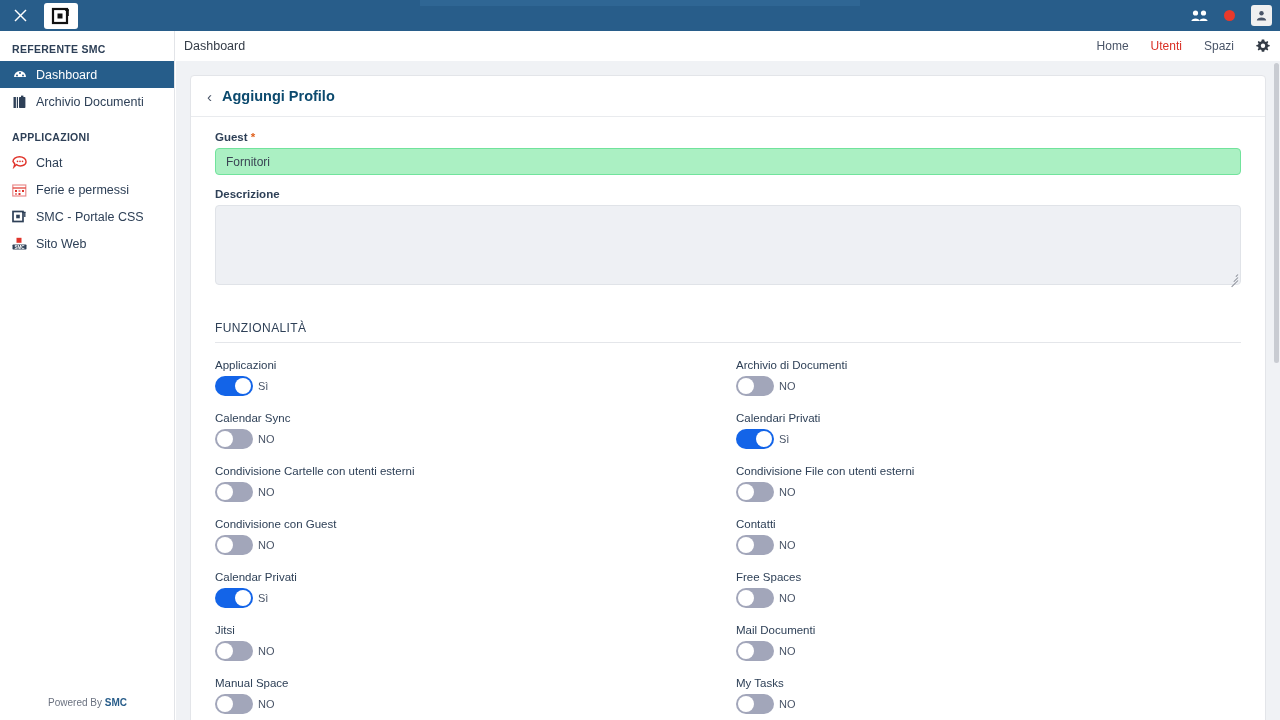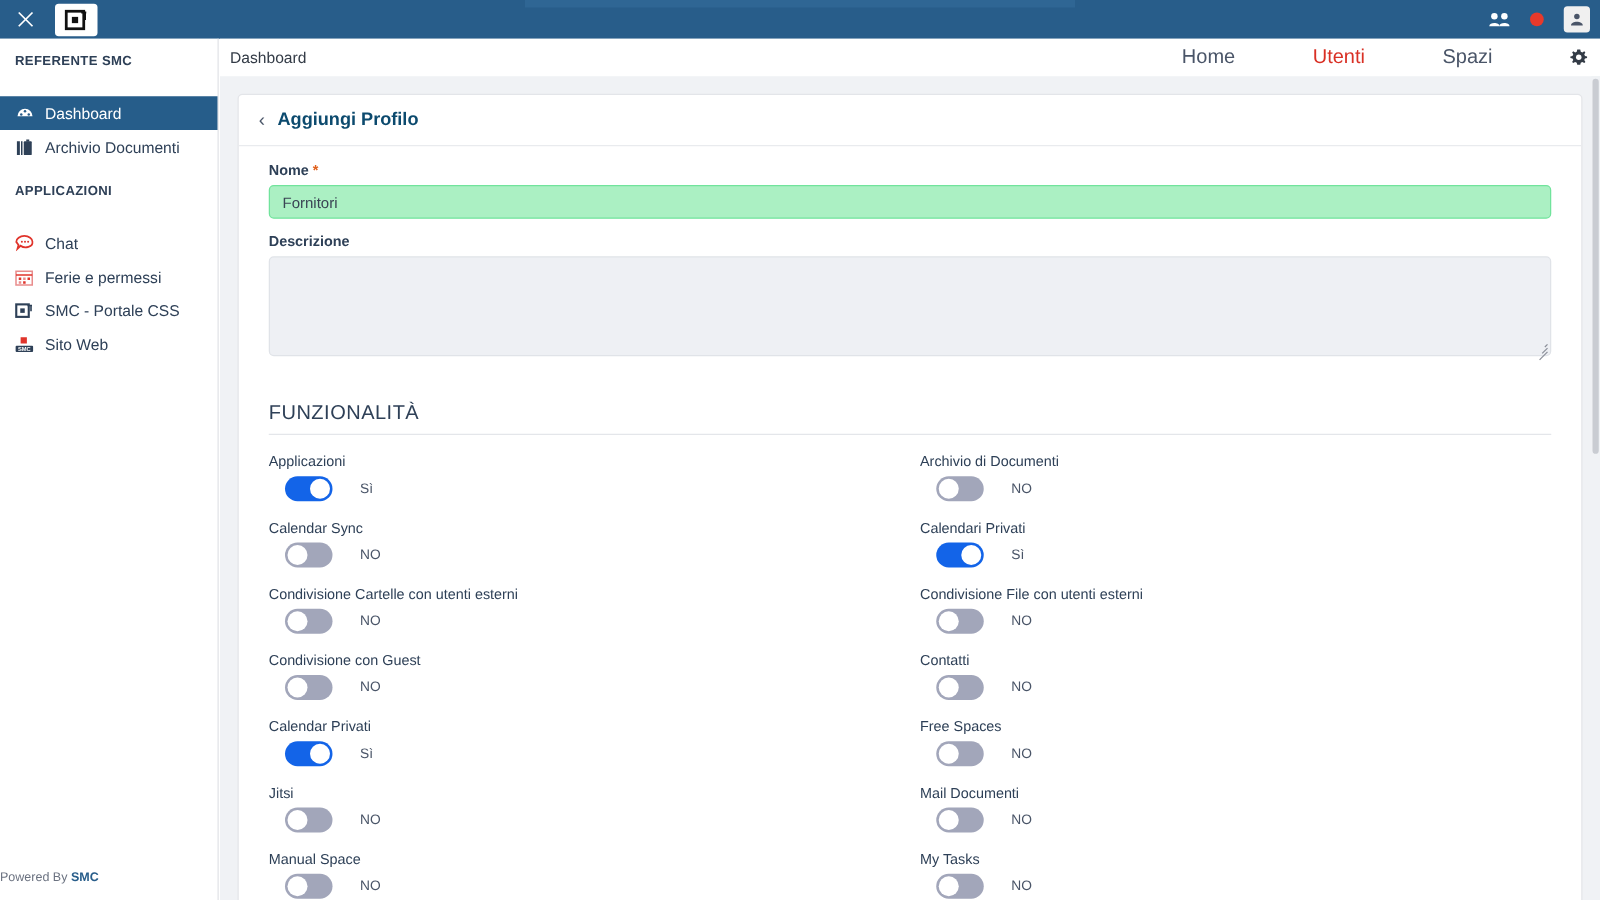--- a/index.html
+++ b/index.html
@@ -47,53 +47,53 @@
 
   
   #sidebar {
     position: absolute; top: 31px; left: 0;
     width: 175px; height: 689px;
     background: #ffffff;
     border-right: 1px solid #e2e4e8;
   }
   .side-section-title {
     font-size: 10.5px; font-weight: bold; color: #2e4057;
-    letter-spacing: 0.3px; padding: 12px 12px 22px 12px;
+    letter-spacing: 0.3px; padding: 12px 12px 6px 12px;
   }
   .side-item {
     display: flex; align-items: center; gap: 9px;
     height: 27px; padding: 0 12px;
     font-size: 12.5px; color: #2e4057; cursor: pointer;
   }
   .side-item.active { background: #265d8a; color: #ffffff; }
   .side-ico { width: 15px; height: 15px; display:flex; align-items:center; justify-content:center; flex: 0 0 15px; }
   #powered {
     position: absolute; bottom: 12px; left: 0; width: 175px;
-    text-align: left; font-size: 10px; color: #6b7280;
+    text-align: center; font-size: 10px; color: #6b7280;
   }
   #powered b { color: #285d8a; }
 
   
   #breadcrumb-bar {
     position: absolute; top: 31px; left: 176px;
     width: 1104px; height: 30px;
     background: #ffffff;
     display: flex; align-items: center;
     padding-left: 8px;
   }
   #breadcrumb-text { font-size: 12.5px; color: #333b46; }
 
   
   #topnav {
     position: absolute; top: 31px; right: 10px;
     height: 30px; display: flex; align-items: center; gap: 22px;
   }
   .topnav-item {
-    font-size: 16px; color: #4a5568; cursor: pointer;
-    height: 44px; display: flex; align-items: center; position: relative; margin-left: 40px;
+    font-size: 12px; color: #4a5568; cursor: pointer;
+    height: 44px; display: flex; align-items: center; position: relative;
   }
   .topnav-item.active { color: #d93025; font-weight: normal; }
   .topnav-item.active::after {
     content: ""; position: absolute; left: 0; right: 0; bottom: 4px;
     height: 2px; background: #d93025;
   }
 
   
   #page-body {
     position: absolute; top: 61px; left: 176px;
@@ -152,37 +152,37 @@
     position: absolute; right: 0; background: #8b8f99; height: 1px;
     transform: rotate(-45deg); transform-origin: right center;
   }
   #resize-grip i:nth-child(1){ width: 9px; bottom: 1px; }
   #resize-grip i:nth-child(2){ width: 6px; bottom: 4px; }
   #resize-grip i:nth-child(3){ width: 3px; bottom: 7px; }
 
   
   #func-section { margin-top: 32px; }
   #func-title {
-    font-size: 16px; color: #2e4057; letter-spacing: 0.4px;
+    font-size: 12px; color: #2e4057; letter-spacing: 0.4px;
     padding-bottom: 7px;
   }
   #func-divider { height: 1px; background: #e4e6ea; width: 1026px; }
 
   #toggles-grid {
     display: grid;
     grid-template-columns: 521px 521px;
     column-gap: 0px;
     row-gap: 0px;
     margin-top: 16px;
   }
   .toggle-cell { height: 53px; }
   .toggle-label {
     font-size: 11.5px; color: #2e4057; margin-bottom: 5px;
   }
-  .toggle-row { display: flex; align-items: center; gap: 22px; margin-left: 13px; }
+  .toggle-row { display: flex; align-items: center; gap: 5px; }
   .switch {
     width: 38px; height: 20px; border-radius: 10px;
     position: relative; cursor: pointer; flex: 0 0 38px;
   }
   .switch.on  { background: #1364e8; }
   .switch.off { background: #a2a6ba; }
   .switch .knob {
     position: absolute; top: 2px; width: 16px; height: 16px;
     border-radius: 50%; background: #ffffff;
   }
@@ -350,21 +350,21 @@
   <div id="content-card">
 
     <div id="card-header">
       <span id="back-chevron">‹</span>
       <span id="card-title">Aggiungi Profilo</span>
     </div>
 
     <div id="form-area">
 
       <div class="field-label">
-        <span>Nome</span>
+        <span>Guest</span>
         <span class="req-star">*</span>
       </div>
       <input id="nome-input" type="text" value="Fornitori" style="">
 
       <div id="desc-wrap">
         <div class="field-label">Descrizione</div>
         <textarea id="desc-input" placeholder="" style=""></textarea>
         <span id="resize-grip">
           <i></i>
             <i></i>

